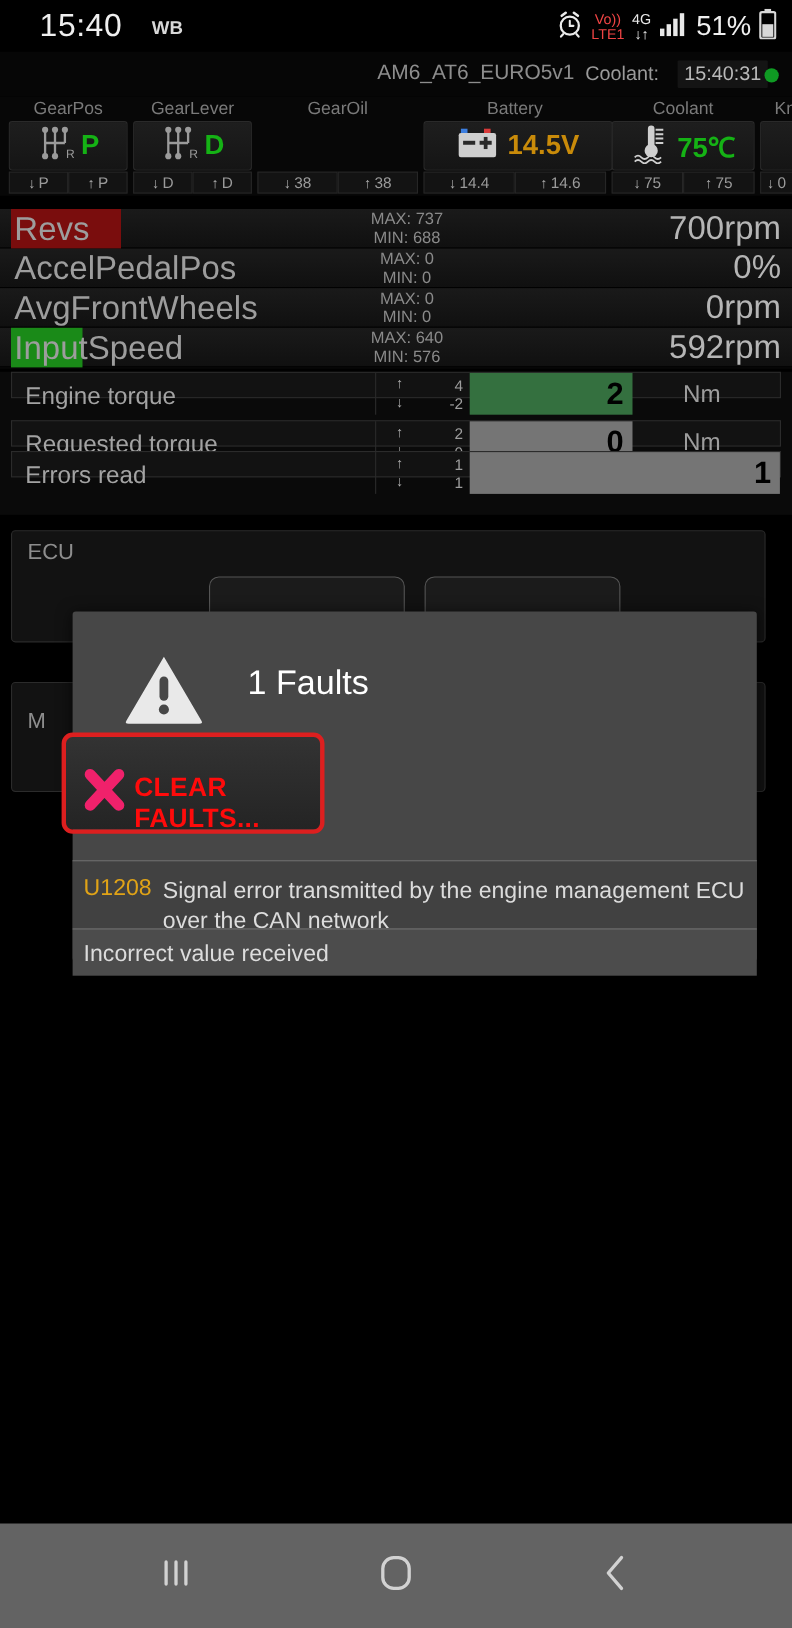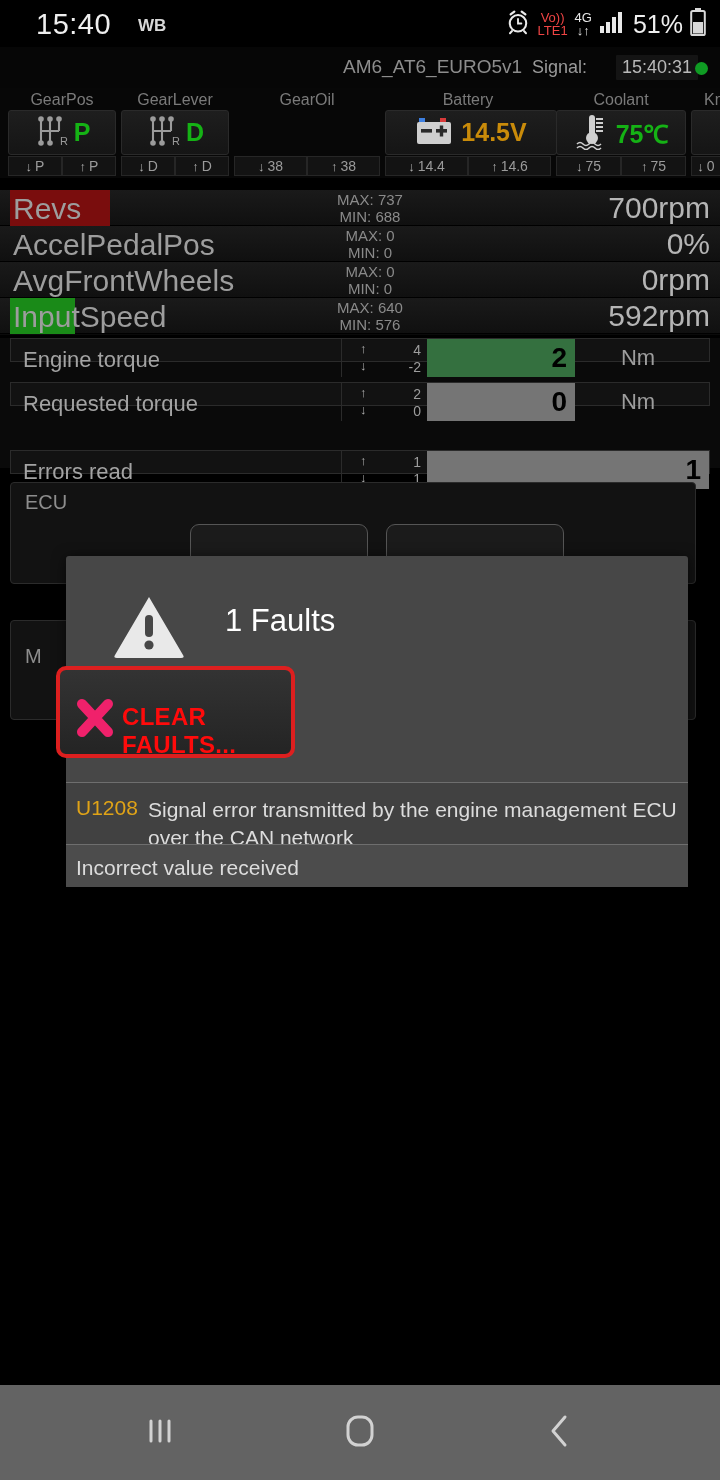--- a/index.html
+++ b/index.html
@@ -162,21 +162,21 @@
           <rect x="5" y="0" width="6" height="3" fill="#d8d8d8"></rect>
           <rect x="1.2" y="3" width="13.6" height="24" rx="1.6" fill="none" stroke="#d8d8d8" stroke-width="2"></rect>
           <rect x="3" y="14" width="10" height="11.5" fill="#d8d8d8"></rect>
         </svg>
       </span>
     </div>
   </div>
 
   <div class="appbar">
     <div class="title">AM6_AT6_EURO5v1</div>
-    <div class="upd-label">Signal:</div>
+    <div class="upd-label">Coolant:</div>
     <div class="upd-time">15:40:31</div>
     <div class="dot"></div>
   </div>
 
   <div class="gaugewrap">
     <div class="glabels" id="glabels">
         <div class="glabel" style="left: 8px; width: 108px;">GearPos</div>
         <div class="glabel" style="left: 121px; width: 108px;">GearLever</div>
         <div class="glabel" style="left: 234px; width: 146px;">GearOil</div>
         <div class="glabel" style="left: 385px; width: 166px;">Battery</div>
@@ -323,21 +323,21 @@
           <span class="up arrow">↑</span>
           <span class="dn arrow">↓</span>
           <span class="uv">2</span>
           <span class="dv">0</span>
         </div>
         <div class="tbar" style="width:148px;background:#757575;">
           <span class="bv">0</span>
         </div>
         <div class="tunit">Nm</div>
       </div>
-      <div class="trow" style="top: 72px; margin-top: 40px;">
+      <div class="trow" style="top: 72px;">
         <div class="tname">Errors read</div>
         <div class="tmm">
           <span class="up arrow">↑</span>
           <span class="dn arrow">↓</span>
           <span class="uv">1</span>
           <span class="dv">1</span>
         </div>
         <div class="tbar" style="width:282px;background:#757575;">
           <span class="bv">1</span>
         </div>

